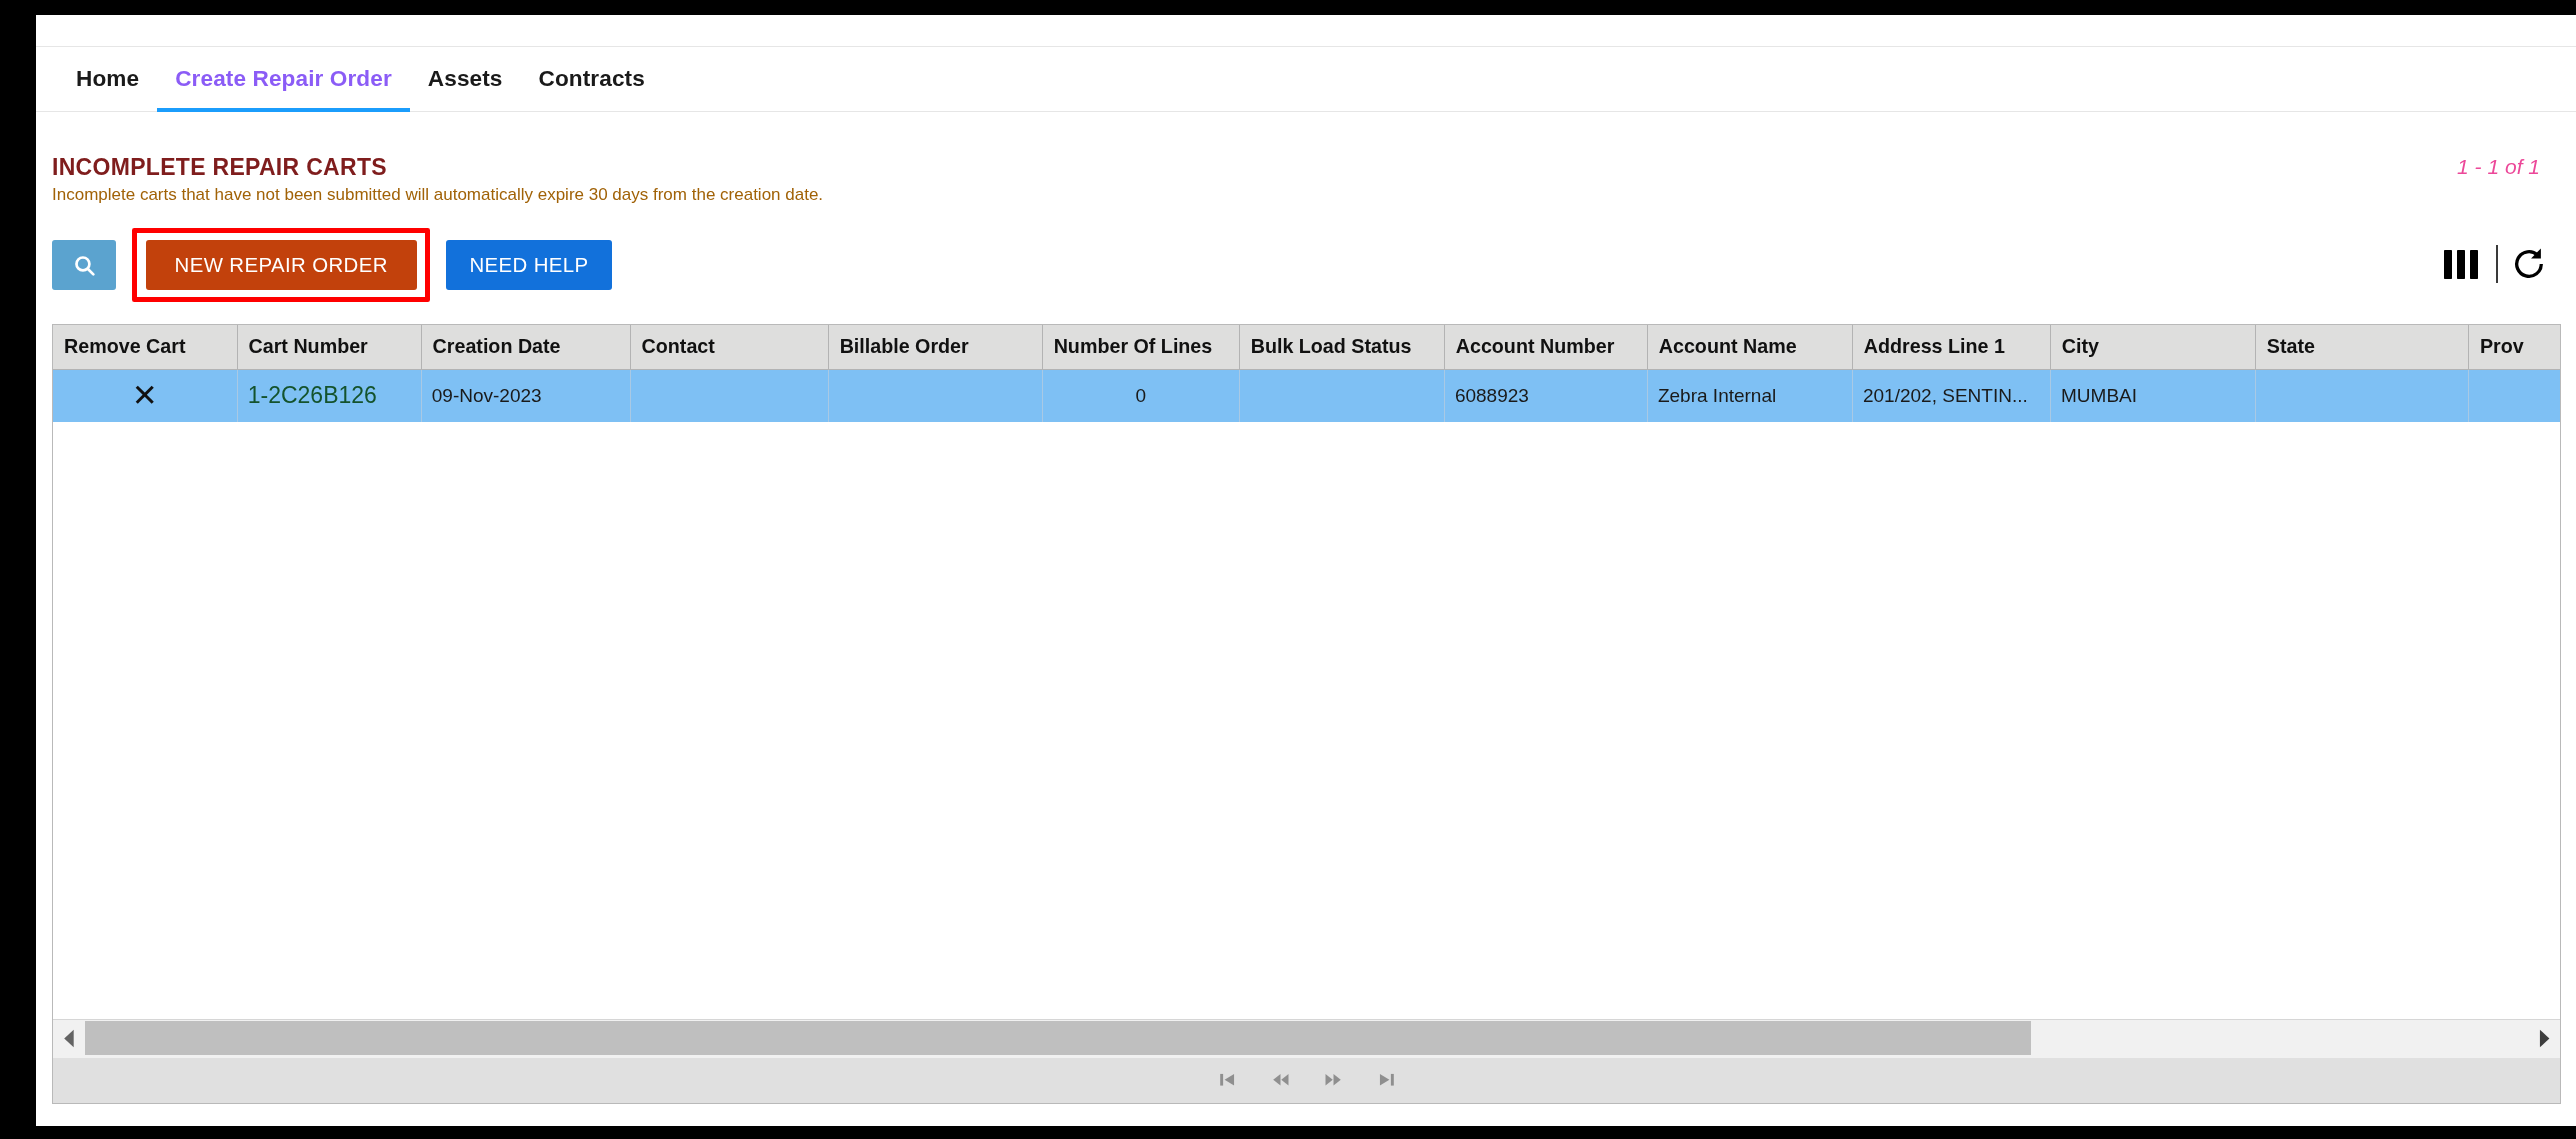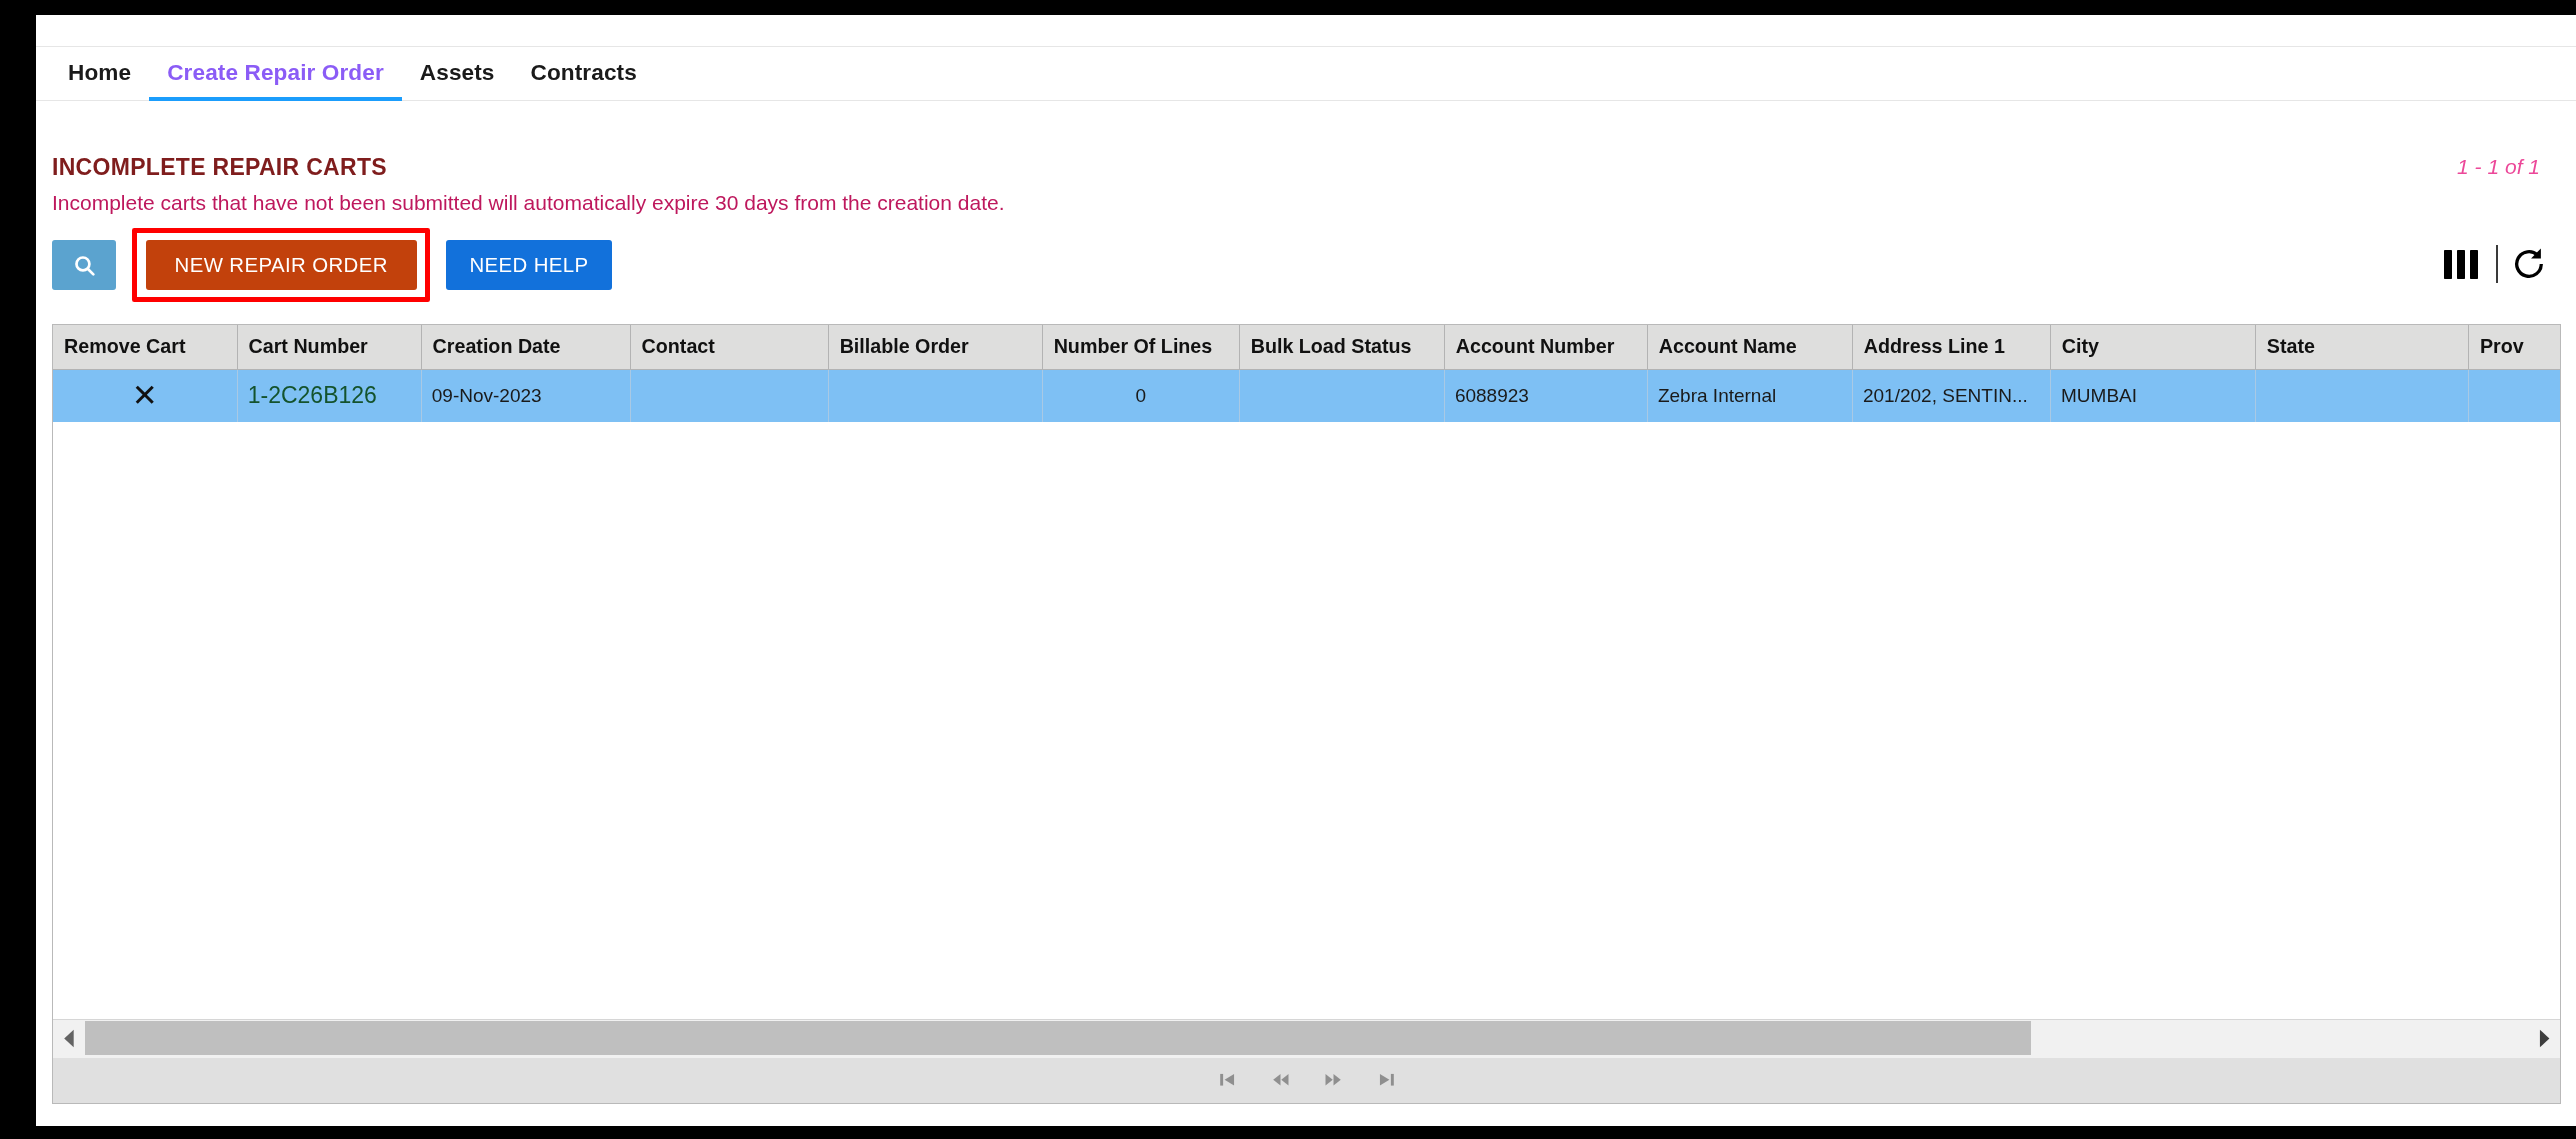--- a/index.html
+++ b/index.html
@@ -27,27 +27,27 @@
     height: 1111px;
     background: #ffffff;
   }
 
   
   #navbar {
     position: absolute;
     left: 0;
     top: 31px;
     width: 2540px;
-    height: 55px;
+    height: 66px;
     background: #ffffff;
     border-top: 1.5px solid #e6e6e6;
     border-bottom: 1.5px solid #e6e6e6;
     display: flex;
     align-items: stretch;
-    padding-left: 14px;
+    padding-left: 22px;
   }
 
   .nav-tab {
     position: relative;
     display: flex;
     align-items: center;
     padding: 0 18px;
     font-size: 22.6px;
     font-weight: bold;
     color: #1a1a1a;
@@ -71,23 +71,23 @@
     top: 138px;
   }
   #page-title {
     font-size: 23px;
     font-weight: bold;
     color: #7f1d1d;
     letter-spacing: 0.3px;
     line-height: 28px;
   }
   #page-subtitle {
-    margin-top: 9px;
-    font-size: 21px;
-    color: #be185d;
+    margin-top: 1px;
+    font-size: 17px;
+    color: #a16207;
     line-height: 25px;
     white-space: nowrap;
   }
 
   #record-count {
     position: absolute;
     right: 36px;
     top: 140px;
     font-size: 21px;
     color: #ec4899;

